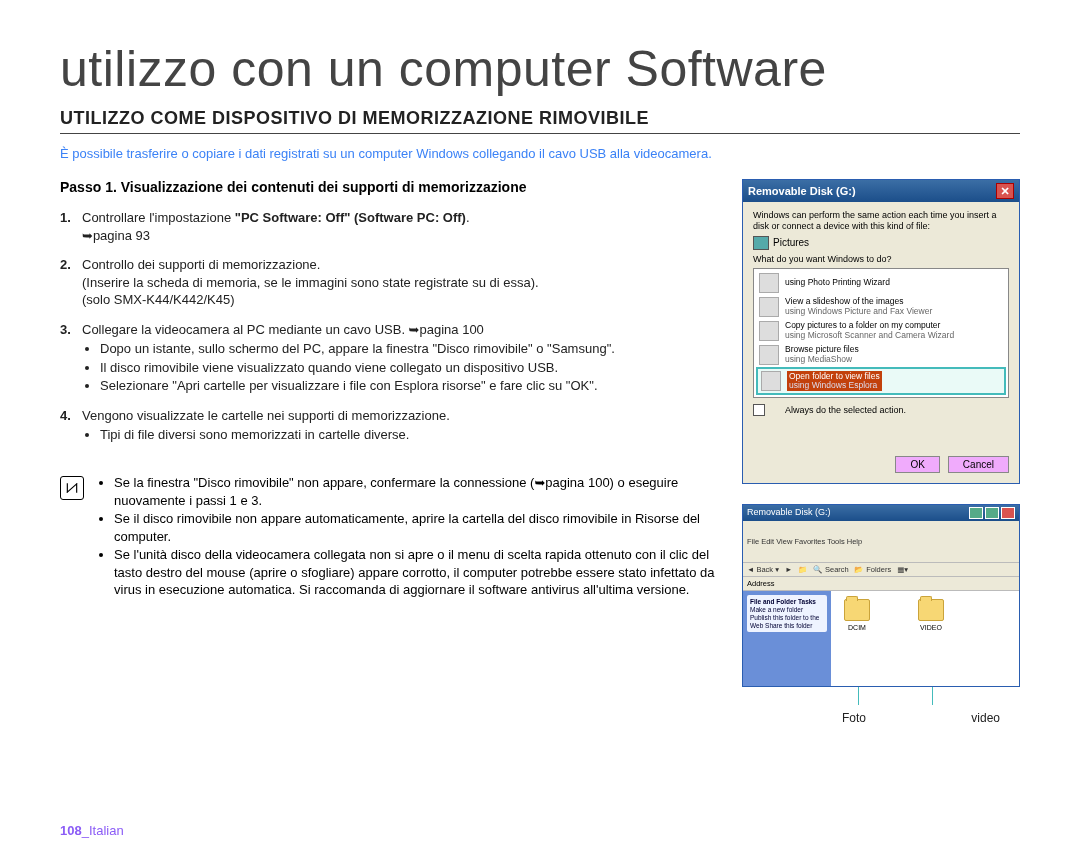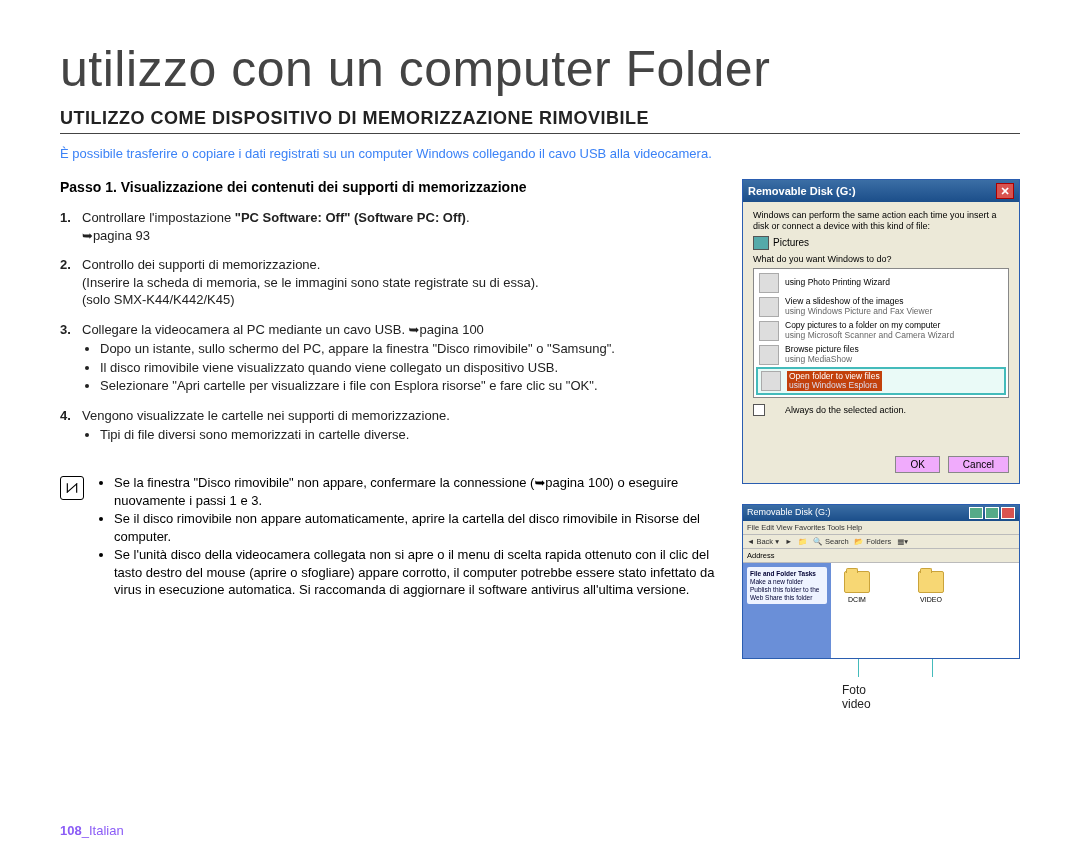--- a/index.html
+++ b/index.html
@@ -211,21 +211,21 @@
     display: flex;
     justify-content: space-between;
     font-size: 9px;
   }
   .exp-wincontrols { display: flex; gap: 2px;}
   .exp-wincontrols span {
     width: 12px; height: 10px; background: #5a8; border: 1px solid #fff;
   }
   .exp-wincontrols span.cl { background: #d9534f; }
   .exp-menu {
-    background: #ece9d8; padding: 2px 4px; font-size: 7.5px; color: #333;
+    background: #ece9d8; padding: 16px 4px; font-size: 7.5px; color: #333;
     border-bottom: 1px solid #bbb;
   }
   .exp-toolbar {
     background: #ece9d8; padding: 2px 4px; font-size: 7.5px; color: #333;
     border-bottom: 1px solid #bbb;
     display: flex; gap: 6px; align-items: center;
   }
   .exp-toolbar .tb-btn { display: inline-flex; align-items: center; gap: 2px;}
   .exp-addr {
     background: #ece9d8; padding: 2px 4px; font-size: 7.5px;
@@ -285,39 +285,38 @@
     border-bottom: none;
     border-radius: 2px 2px 0 0;
   }
   .labels-under {
     display: flex;
     justify-content: space-between;
     margin-top: 6px;
     font-size: 12px;
     color: #222;
     padding: 0 20px 0 100px;
-    flex-direction: column;
   }
   .pointer-line {
     position: relative;
     height: 18px;
   }
   .pointer-line .ln {
     position: absolute;
     top: 0;
     width: 1px;
     height: 18px;
     background: #4bb;
   }
 </style>
 </head>
 <body>
 
 <div class="page">
-  <div class="title">utilizzo con un computer Folder</div>
+  <div class="title">utilizzo con un computer Software</div>
   <div class="section-heading">UTILIZZO COME DISPOSITIVO DI MEMORIZZAZIONE RIMOVIBILE</div>
   <div class="intro">È possibile trasferire o copiare i dati registrati su un computer Windows collegando il cavo USB alla videocamera.</div>
 
   <div class="content-row">
     <div class="left-col">
       <div class="step-heading">Passo 1. Visualizzazione dei contenuti dei supporti di memorizzazione</div>
 
       <ol class="steps">
         <li>
           <span class="num">1.</span>

